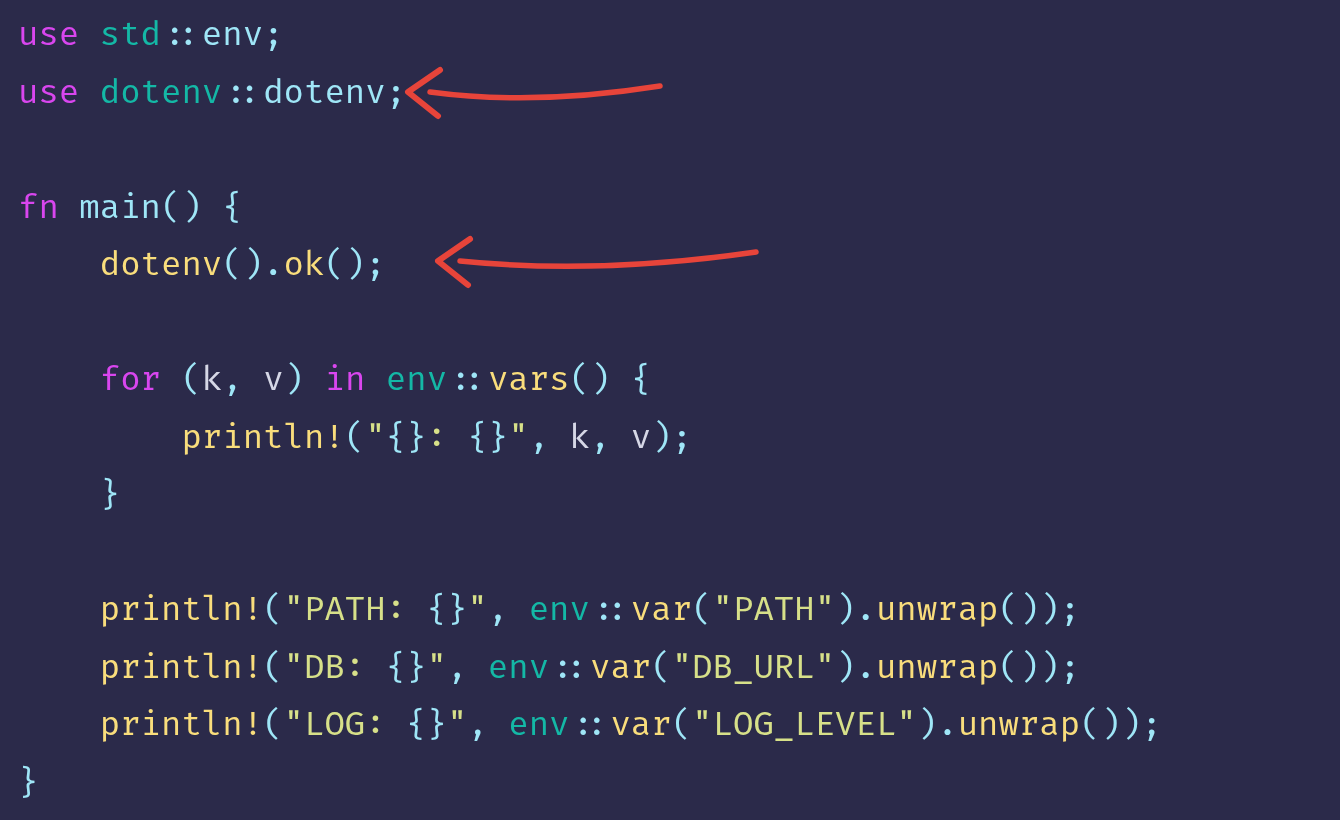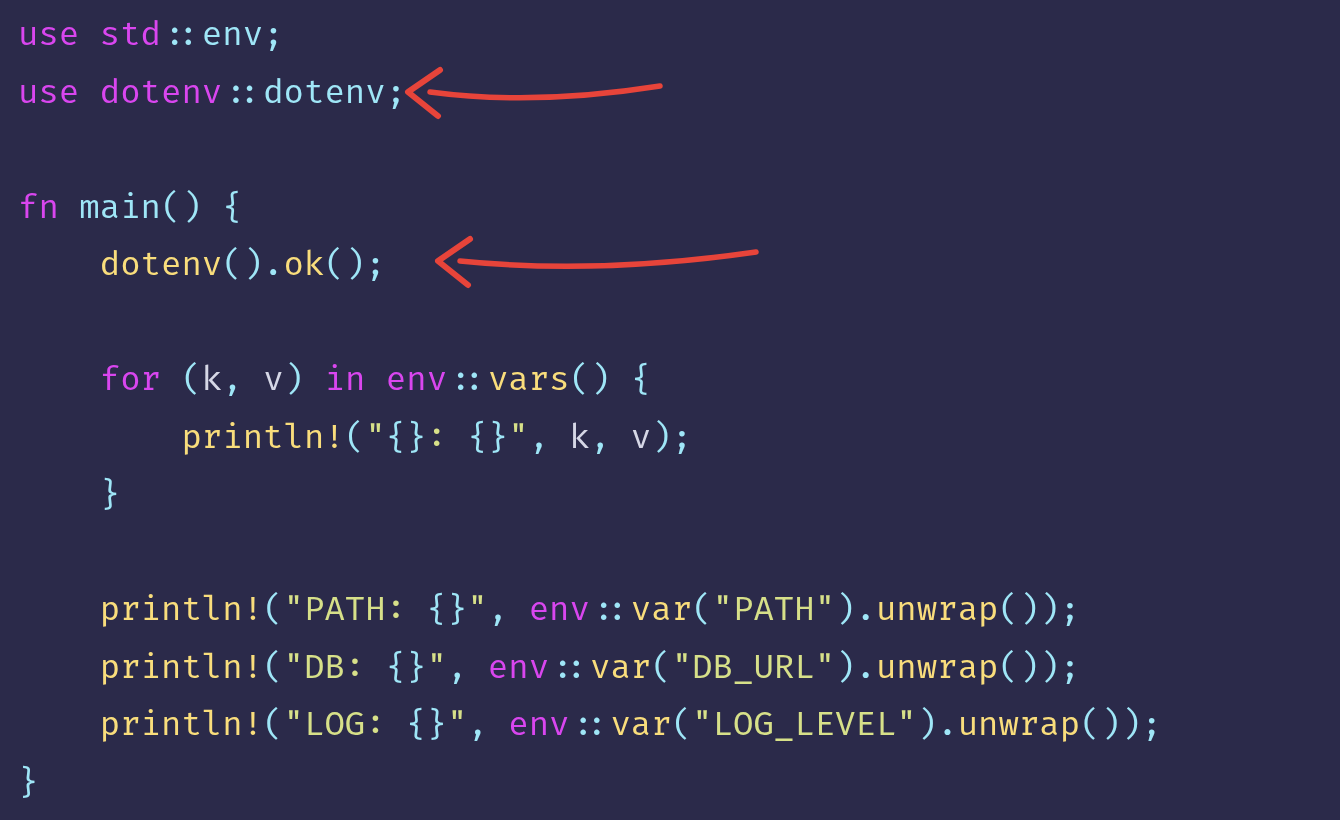--- a/index.html
+++ b/index.html
@@ -15,21 +15,21 @@
     padding: 6px 0 0 18px;
     font-family: "Fira Code", "DejaVu Sans Mono", Menlo, Consolas, monospace;
     font-size: 33.2px;
     line-height: 57.5px;
     color: #d6d7e6;
     white-space: pre;
     position: relative;
     z-index: 2;
   }
   .tok-keyword   { color: #d946ef; }  
-  .tok-type      { color: #d946ef; text-align: right; }  
+  .tok-type      { color: #14b8a6; text-align: right; }  
   .tok-punc      { color: #9fe6f7; }  
   .tok-ident     { color: #9fe6f7; }  
   .tok-func      { color: #9fe6f7; text-align: right; }  
   .tok-call      { color: #f9dd7c; }  
   .tok-string    { color: #d7e089; }  
   .tok-var       { color: #d6d7e6; }  
   .tok-plain     { color: #d6d7e6; }
   .tok-escape    { color: #9fe6f7; }  
 
   svg.arrows {

